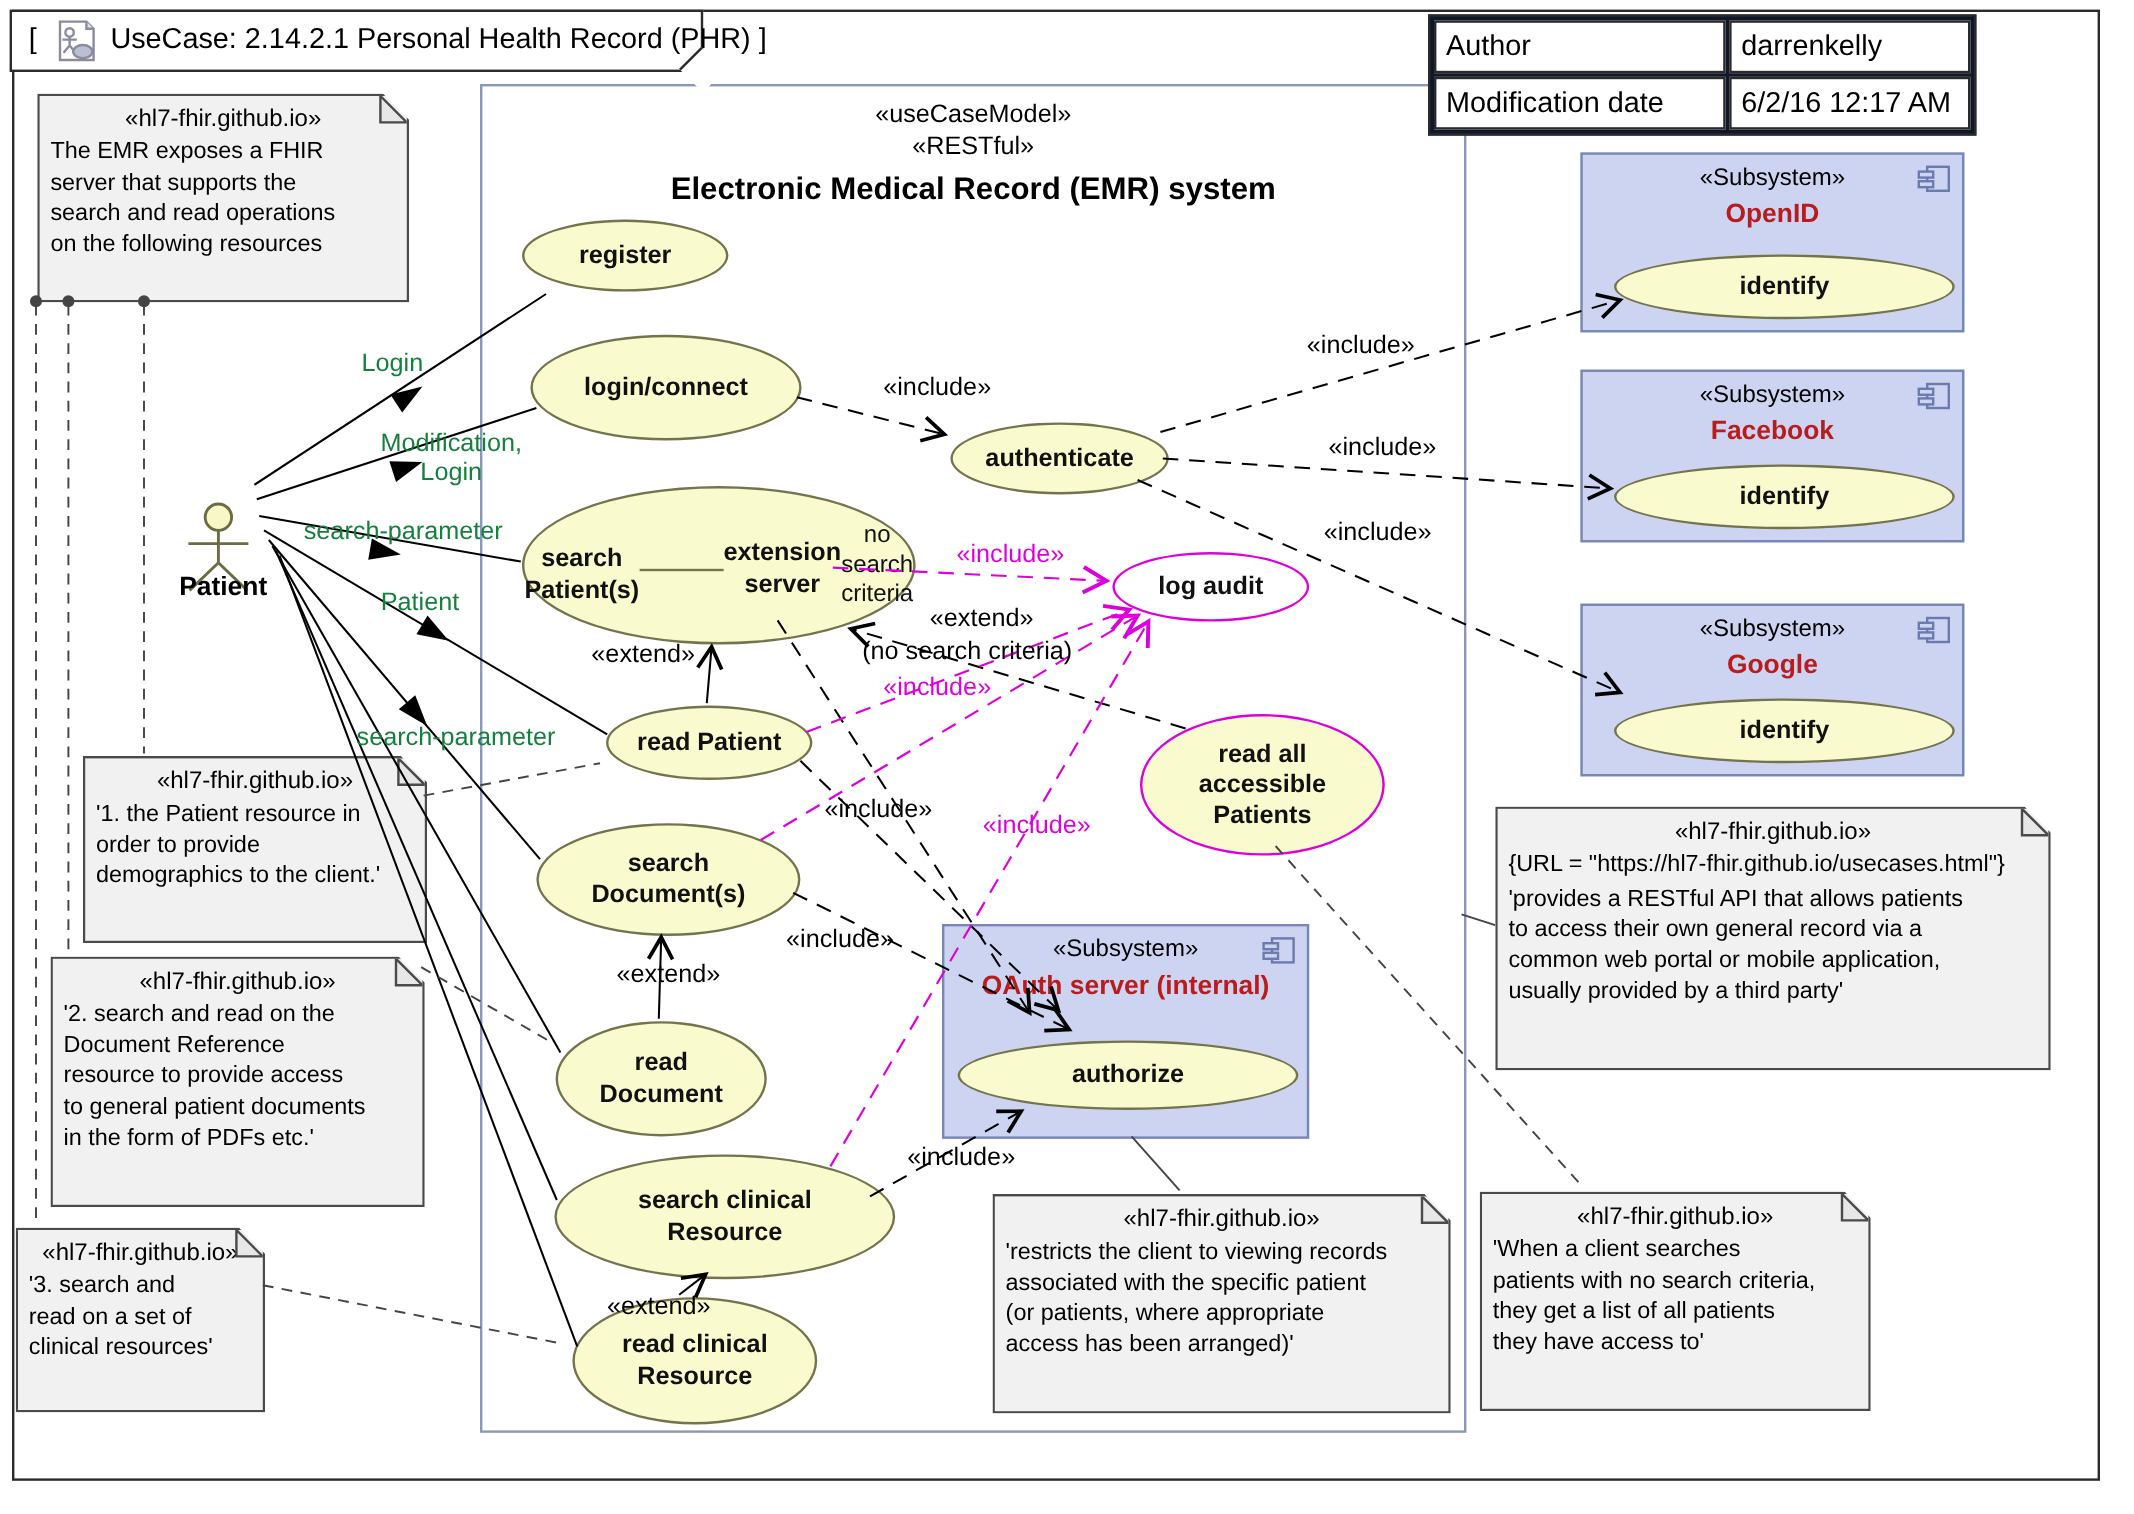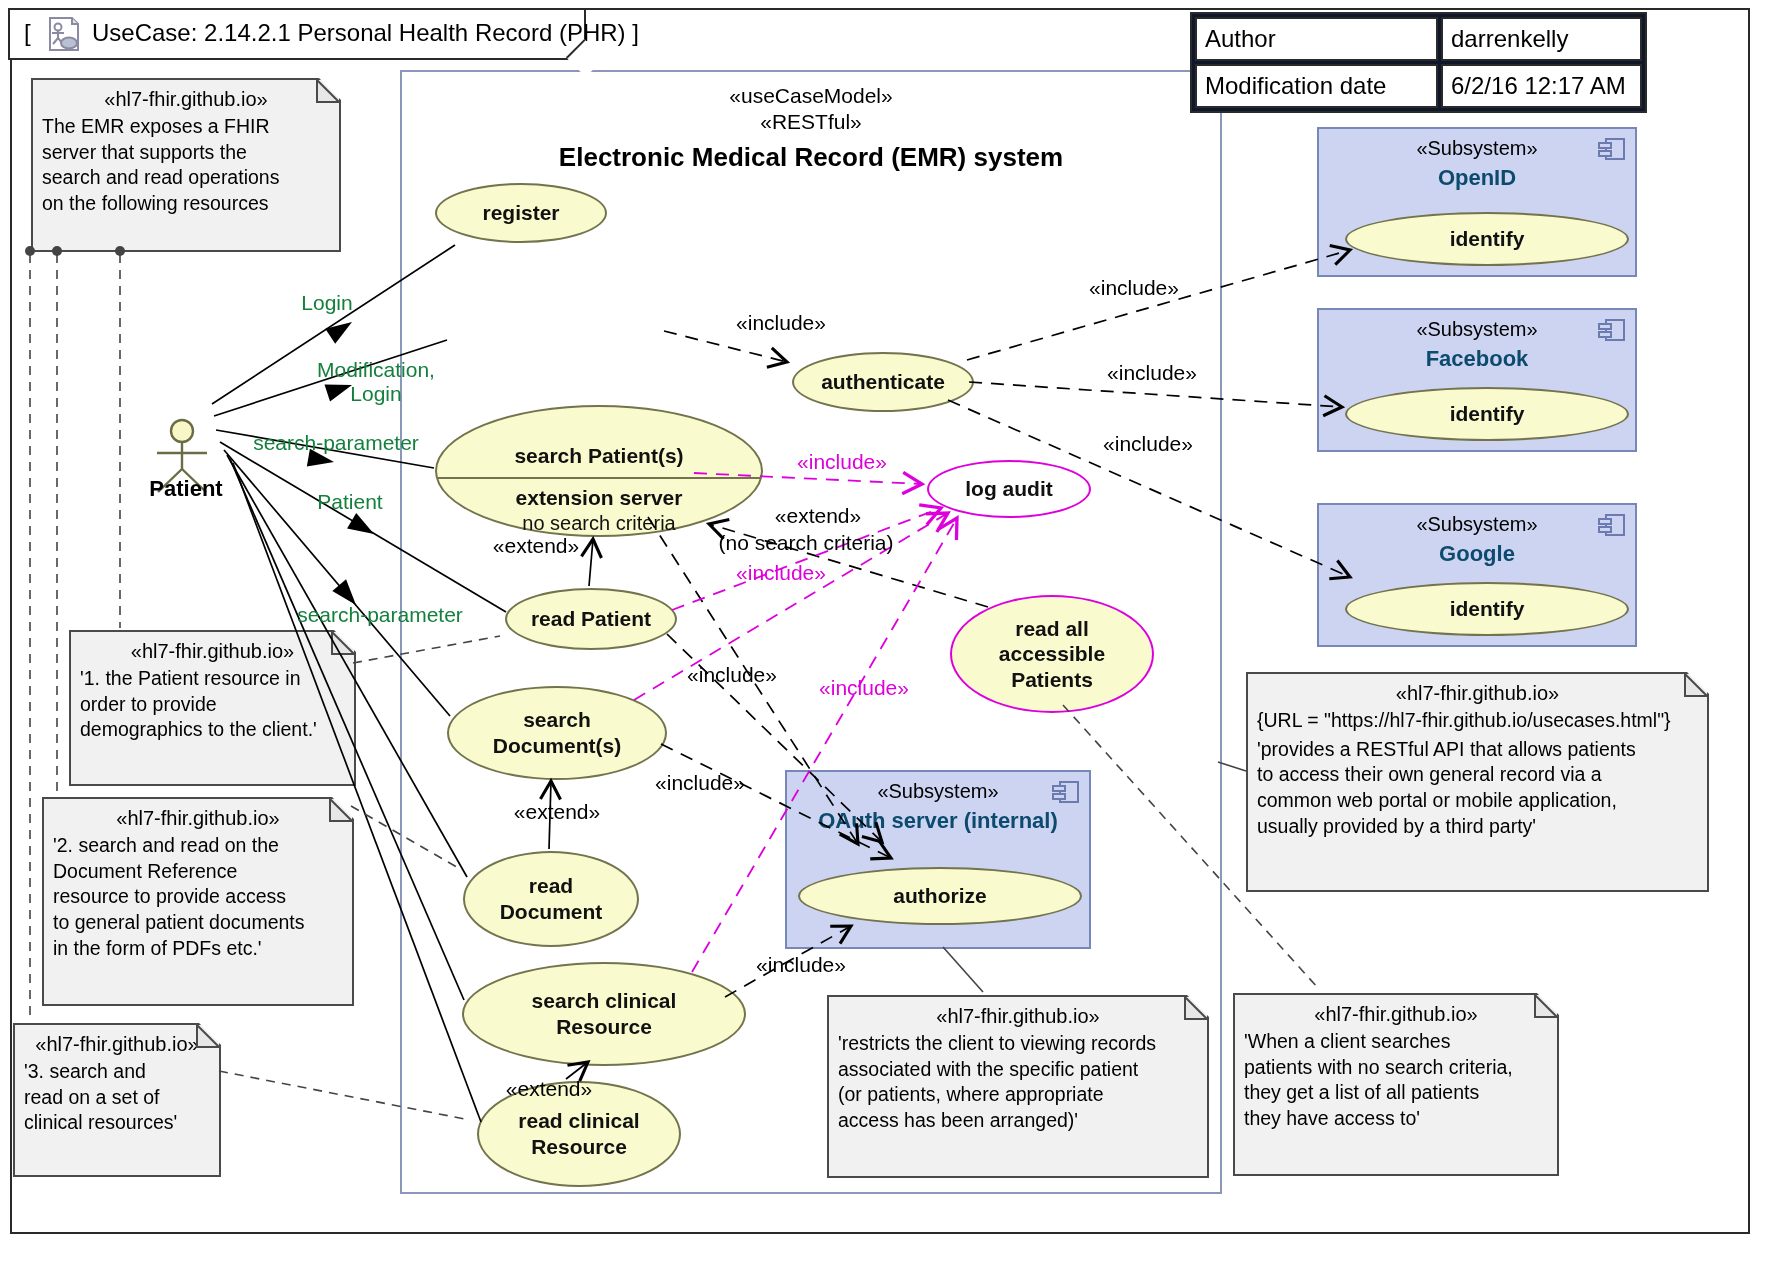--- a/index.html
+++ b/index.html
@@ -30,30 +30,30 @@
   
   .note{position:absolute;background:#f1f1f1;border:2px solid #4a4a4a;z-index:20;
         clip-path:polygon(0 0, calc(100% - 22px) 0, 100% 22px, 100% 100%, 0 100%);}
   .note .fold{position:absolute;top:0;right:0;}
   .note .stereo{text-align:center;font-size:20px;margin-top:8px;color:#000;}
   .note .body{font-size:19.5px;line-height:1.32;padding:3px 9px;color:#000;}
 
   
   .subsys{position:absolute;background:#ccd4f1;border:2px solid #7787b7;z-index:10;}
   .subsys .stereo{position:absolute;top:8px;width:100%;text-align:center;font-size:20px;color:#000;}
-  .subsys .nm{position:absolute;top:36px;width:100%;text-align:center;font-size:22px;font-weight:bold;color:#0c4a6e;}
+  .subsys .nm{position:absolute;top:36px;width:100%;text-align:center;font-size:22px;font-weight:bold;color:#b91c1c;}
   .subsys .cicon{position:absolute;top:7px;right:8px;}
 
   
   .uc{position:absolute;border-radius:50%;background:#fafacf;border:2px solid #73734d;
       display:flex;align-items:center;justify-content:center;text-align:center;
       font-size:21px;font-weight:bold;color:#111;z-index:40;line-height:1.22;}
   .uc.magenta{border-color:#dd00dd;}
   .uc.white{background:#fff;}
-  .sp-ell{flex-direction:column;justify-content:flex-end;}
+  .sp-ell{flex-direction:row;justify-content:flex-end;}
   .sp-title{margin-top:16px;font-size:21px;font-weight:bold;}
   .sp-div{width:100%;border-top:2px solid #73734d;margin-top:8px;}
   .sp-h{font-size:21px;font-weight:bold;margin-top:6px;}
   .sp-i{font-size:20px;font-weight:normal;}
 
   
   .el{position:absolute;font-size:21px;color:#000;transform:translate(-50%,-50%);z-index:60;white-space:nowrap;}
   .el.m{color:#dd00dd;}
   .fl{position:absolute;font-size:21px;color:#15803d;transform:translate(-50%,-50%);z-index:60;text-align:center;white-space:pre-line;line-height:1.15;}
   .actor-lbl{position:absolute;font-size:22px;font-weight:bold;color:#000;transform:translate(-50%,-50%);z-index:60;}
@@ -218,20 +218,23 @@
           <rect x="2" y="7" width="12" height="5" fill="#ccd4f1" stroke="#6b7bb0" stroke-width="2"></rect>
           <rect x="2" y="15" width="12" height="5" fill="#ccd4f1" stroke="#6b7bb0" stroke-width="2"></rect>
         </svg>
     </span>
   </div>
 
   <div class="uc" style="left:435px;top:183px;width:168px;height:56px;">
       <span>register</span>
     </div>
 
+  <div class="uc" style="left:442px;top:279px;width:222px;height:84px;">
+      <span>login/connect</span>
+    </div>
 
   <div class="uc sp-ell" style="left:435px;top:405px;width:324px;height:128px;">
     <div class="sp-title">search Patient(s)</div>
     <div class="sp-div"></div>
     <div class="sp-h">extension server</div>
     <div class="sp-i">no search criteria</div>
   </div>
 
   <div class="uc" style="left:505px;top:588px;width:168px;height:58px;">
       <span>read Patient</span>

